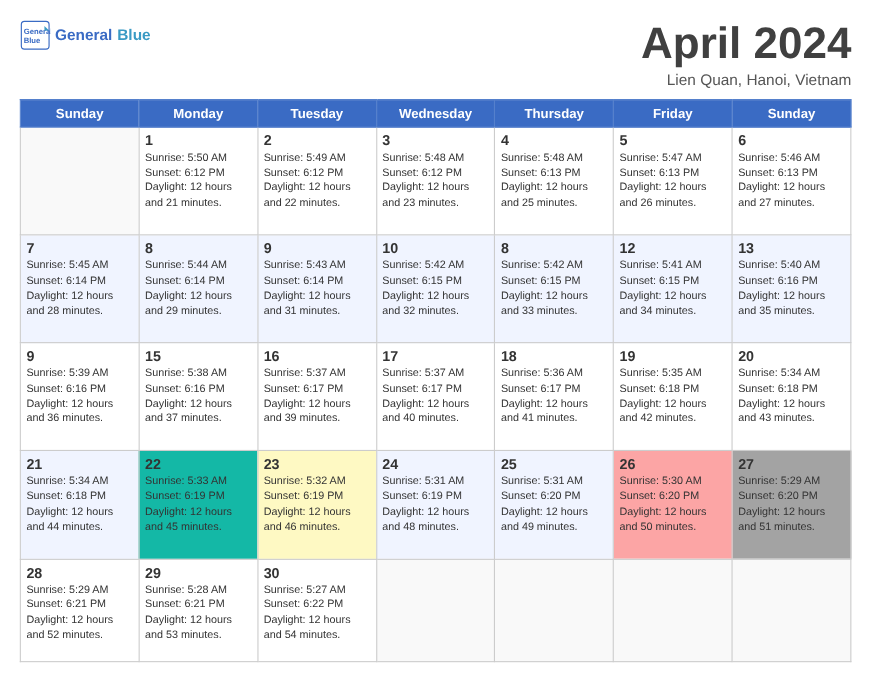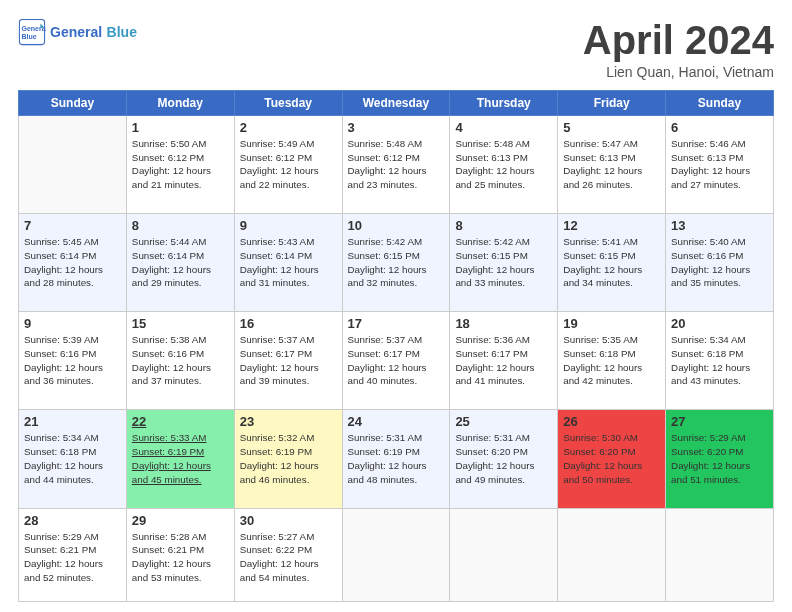--- a/index.html
+++ b/index.html
@@ -210,41 +210,41 @@
           <td>
             <span class="day-num">20</span>
             <div class="day-info">Sunrise: 5:34 AM<br>Sunset: 6:18 PM<br>Daylight: 12 hours<br>and 43 minutes.</div>
           </td>
         </tr>
         <tr>
           <td style="background: rgb(240, 244, 255);">
             <span class="day-num">21</span>
             <div class="day-info">Sunrise: 5:34 AM<br>Sunset: 6:18 PM<br>Daylight: 12 hours<br>and 44 minutes.</div>
           </td>
-          <td style="background: #86efac; text-decoration: underline;">
+          <td style="background: #14b8a6;">
             <span class="day-num">22</span>
             <div class="day-info">Sunrise: 5:33 AM<br>Sunset: 6:19 PM<br>Daylight: 12 hours<br>and 45 minutes.</div>
           </td>
           <td style="background: #fef9c3;">
             <span class="day-num">23</span>
             <div class="day-info">Sunrise: 5:32 AM<br>Sunset: 6:19 PM<br>Daylight: 12 hours<br>and 46 minutes.</div>
           </td>
           <td style="background: rgb(240, 244, 255);">
             <span class="day-num">24</span>
             <div class="day-info">Sunrise: 5:31 AM<br>Sunset: 6:19 PM<br>Daylight: 12 hours<br>and 48 minutes.</div>
           </td>
           <td style="background: rgb(240, 244, 255);">
             <span class="day-num">25</span>
             <div class="day-info">Sunrise: 5:31 AM<br>Sunset: 6:20 PM<br>Daylight: 12 hours<br>and 49 minutes.</div>
           </td>
-          <td style="background: #ef4444;">
+          <td style="background: #fca5a5;">
             <span class="day-num">26</span>
             <div class="day-info">Sunrise: 5:30 AM<br>Sunset: 6:20 PM<br>Daylight: 12 hours<br>and 50 minutes.</div>
           </td>
-          <td style="background: #22c55e;">
+          <td style="background: #a3a3a3;">
             <span class="day-num">27</span>
             <div class="day-info">Sunrise: 5:29 AM<br>Sunset: 6:20 PM<br>Daylight: 12 hours<br>and 51 minutes.</div>
           </td>
         </tr>
         <tr>
           <td>
             <span class="day-num">28</span>
             <div class="day-info">Sunrise: 5:29 AM<br>Sunset: 6:21 PM<br>Daylight: 12 hours<br>and 52 minutes.</div>
           </td>
           <td>

